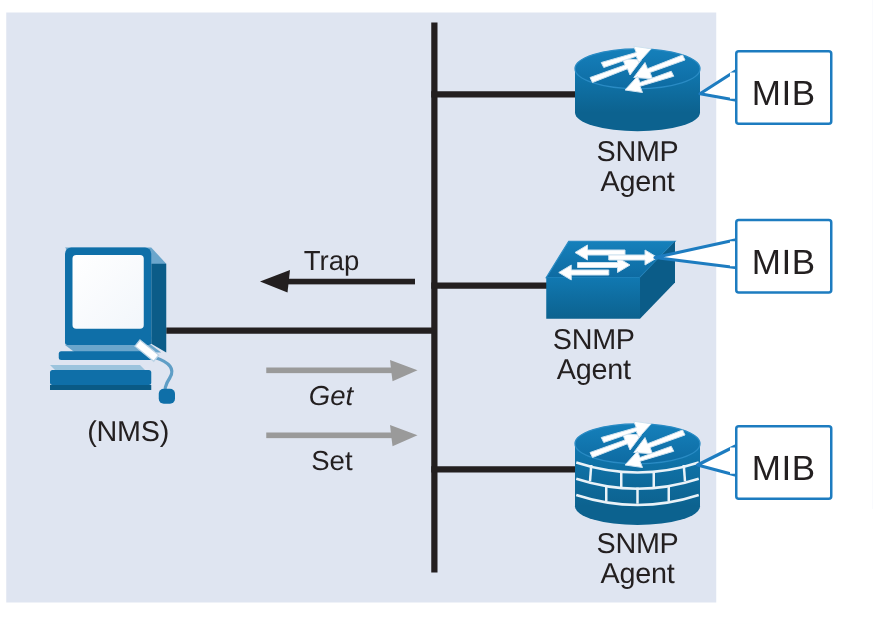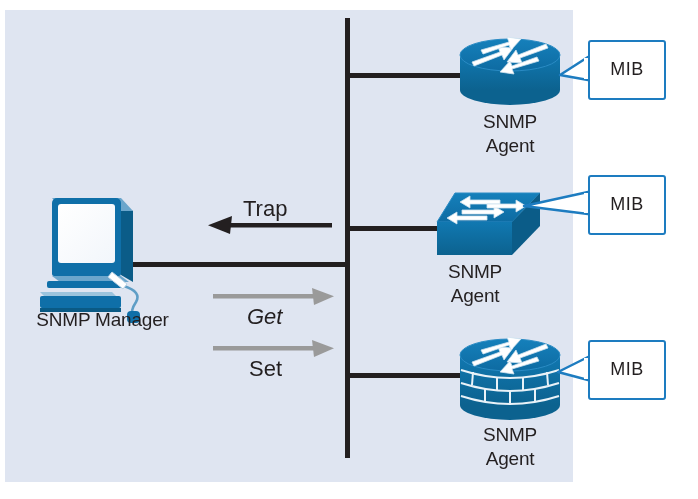--- a/index.html
+++ b/index.html
@@ -21,21 +21,21 @@
     position: absolute;
     left: 5px;
     top: 10px;
     width: 568px;
     height: 472px;
     background: #dfe5f1;
   }
   .label {
     position: absolute;
     color: #231f20;
-    font-size: 19px;
+    font-size: 23px;
     line-height: 23px;
     text-align: center;
     white-space: nowrap;
     letter-spacing: -0.2px;
   }
   
   .wire-v {
     position: absolute;
     background: #231f20;
     width: 5px;
@@ -58,21 +58,21 @@
   .mib-box {
     position: absolute;
     background: #ffffff;
     border: 2.5px solid #1d7cc0;
     border-radius: 3px;
     box-sizing: border-box;
   }
   .mib-text {
     position: absolute;
     color: #231f20;
-    font-size: 18px;
+    font-size: 28px;
     letter-spacing: 0.5px;
   }
   .flowlabel {
     position: absolute;
     color: #231f20;
     font-size: 22px;
     white-space: nowrap;
   }
 </style>
 </head>
@@ -217,21 +217,21 @@
 
   <div class="mib-box" style="left:588px; top:40px; width:78px; height:60px;"></div>
   <div class="mib-text" style="left:588px; top:59px; width:78px; text-align:center;">MIB</div>
 
   <div class="mib-box" style="left:588px; top:175px; width:78px; height:60px;"></div>
   <div class="mib-text" style="left:588px; top:194px; width:78px; text-align:center;">MIB</div>
 
   <div class="mib-box" style="left:588px; top:340px; width:78px; height:60px;"></div>
   <div class="mib-text" style="left:588px; top:359px; width:78px; text-align:center;">MIB</div>
 
-  <div class="label" style="left:0px; top:308px; width:205px;">SNMP Manager</div>
+  <div class="label" style="left:0px; top:334px; width:205px;">(NMS)</div>
 
   <div class="label" style="left:440px; top:110px; width:140px;">SNMP</div>
   <div class="label" style="left:440px; top:134px; width:140px;">Agent</div>
 
   <div class="label" style="left:405px; top:260px; width:140px;">SNMP</div>
   <div class="label" style="left:405px; top:284px; width:140px;">Agent</div>
 
   <div class="label" style="left:440px; top:423px; width:140px;">SNMP</div>
   <div class="label" style="left:440px; top:447px; width:140px;">Agent</div>
 

